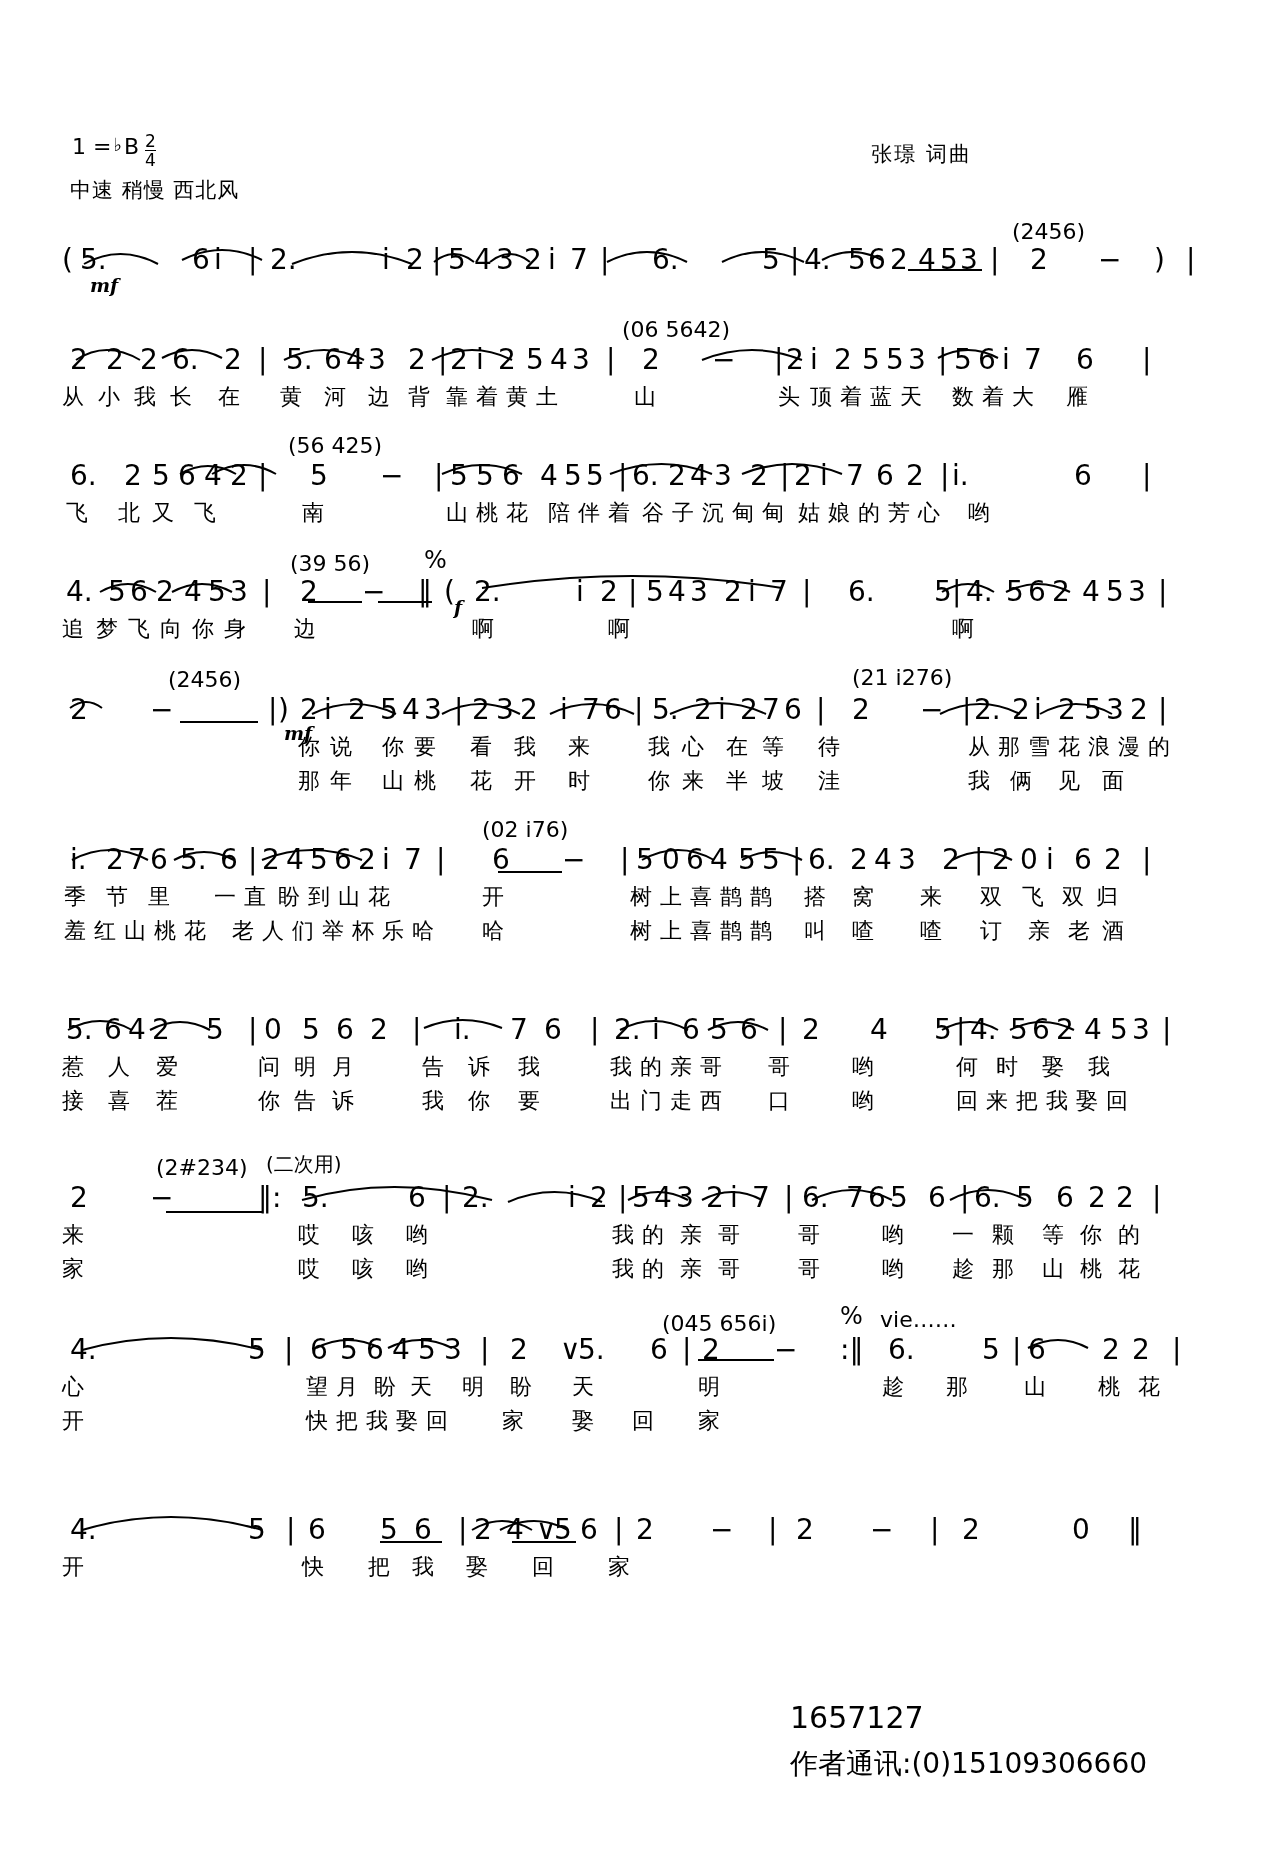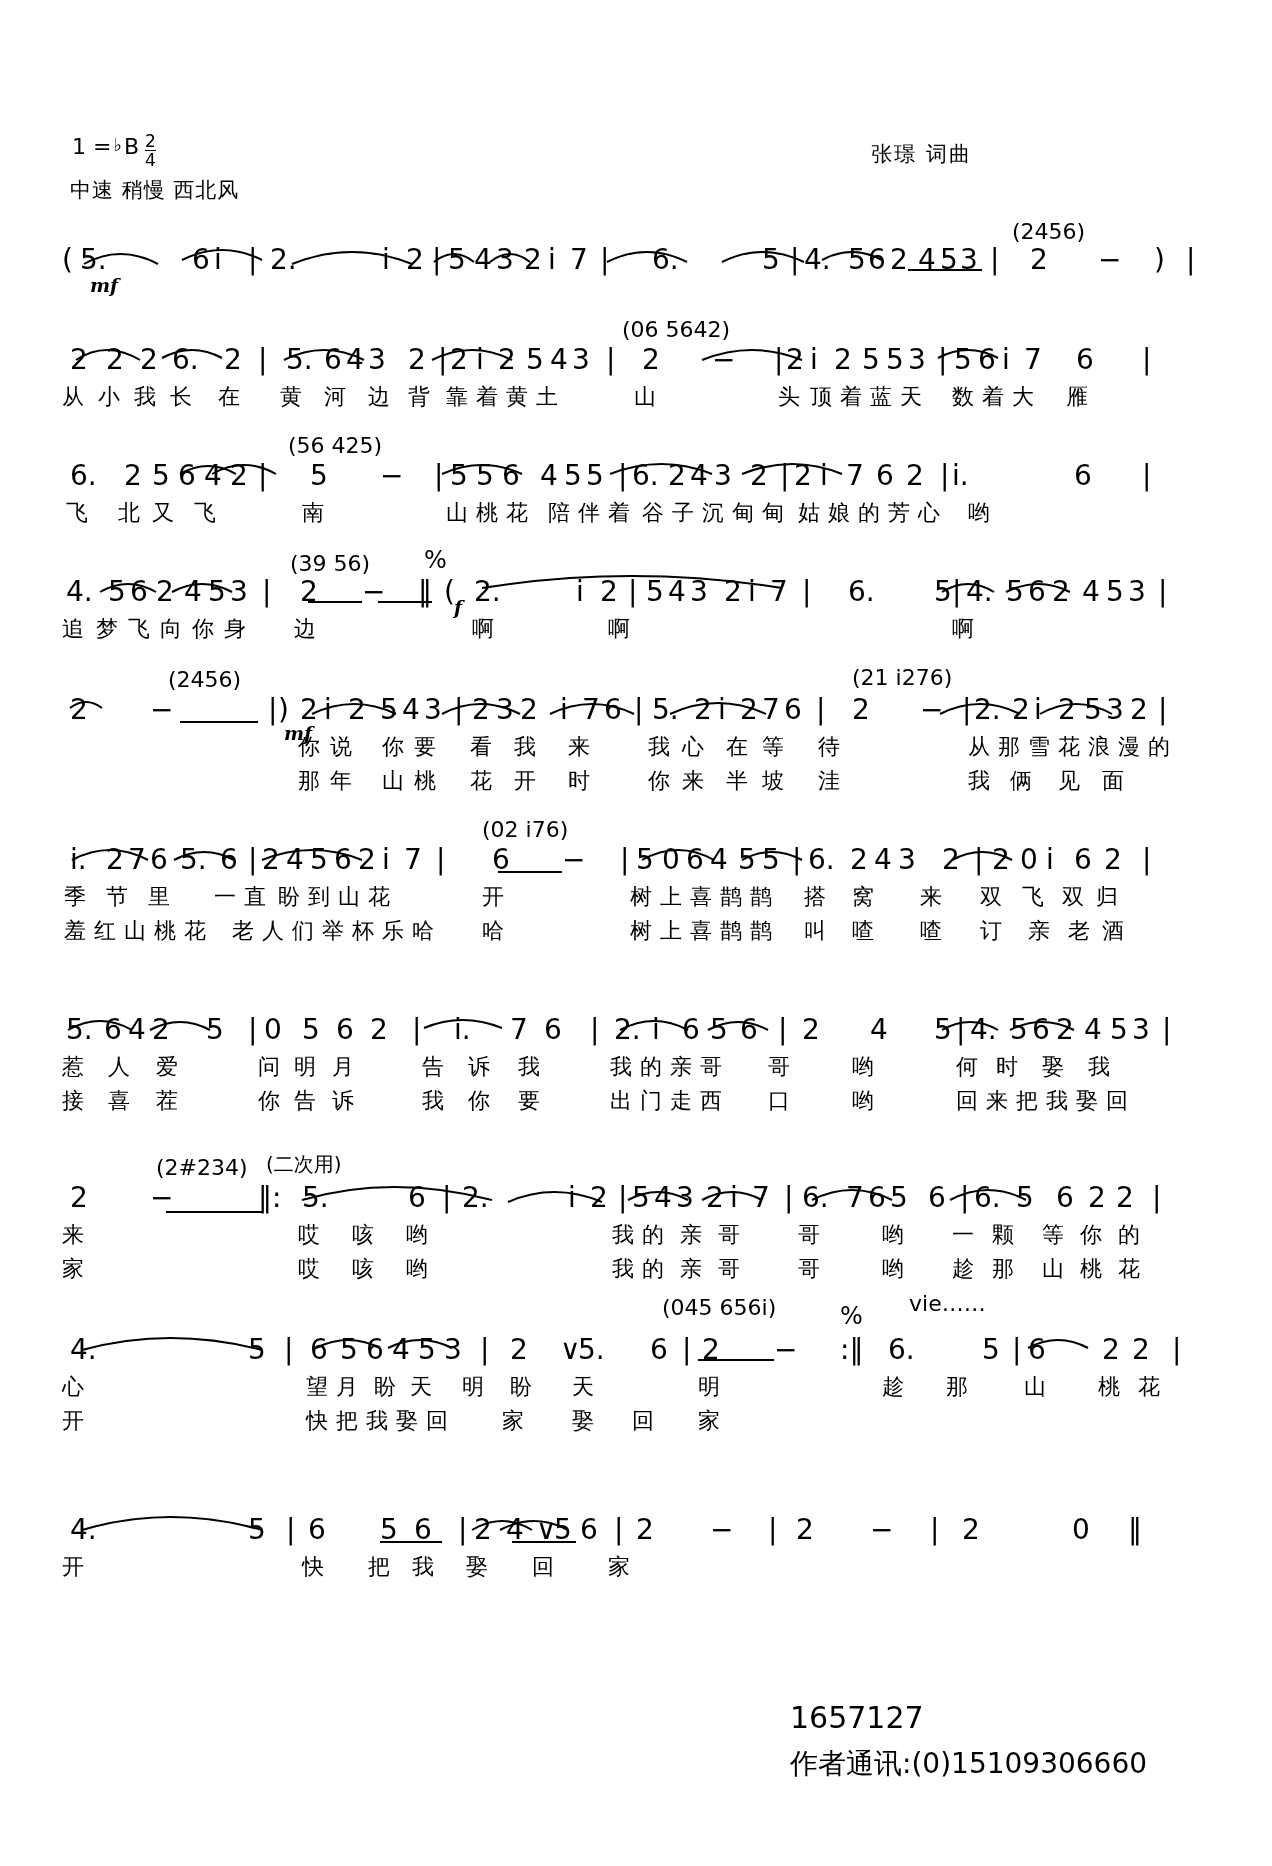--- a/index.html
+++ b/index.html
@@ -810,23 +810,23 @@
       <span class="n" style="left:640px;">2</span>
       <span class="n" style="left:712px;">−</span>
       <span class="n" style="left:778px;">:‖</span>
       <span class="n" style="left:826px;">6.</span>
       <span class="n" style="left:920px;">5</span>
       <span class="n" style="left:950px;">|</span>
       <span class="n" style="left:966px;">6</span>
       <span class="n" style="left:1040px;">2</span>
       <span class="n" style="left:1070px;">2</span>
       <span class="n" style="left:1110px;">|</span>
-      <span class="paren-group" style="left:600px; bottom:52px;text-align:center;">(045  656i)</span>
+      <span class="paren-group" style="left:600px; bottom:36px;text-align:center;">(045  656i)</span>
       <span class="paren-group" style="left:778px; bottom:42px; font-size:24px;">%</span>
-      <span class="paren-group" style="left:818px; bottom:56px; font-size:22px;margin-left:29px;">vie……</span>
+      <span class="paren-group" style="left:818px; bottom:40px; font-size:22px;">vie……</span>
     </div>
     <div class="lyr">
       <span class="l" style="left:0px;">心</span>
       <span class="l" style="left:244px;">望</span>
       <span class="l" style="left:274px;">月</span>
       <span class="l" style="left:312px;">盼</span>
       <span class="l" style="left:348px;">天</span>
       <span class="l" style="left:400px;">明</span>
       <span class="l" style="left:448px;">盼</span>
       <span class="l" style="left:510px;">天</span>

